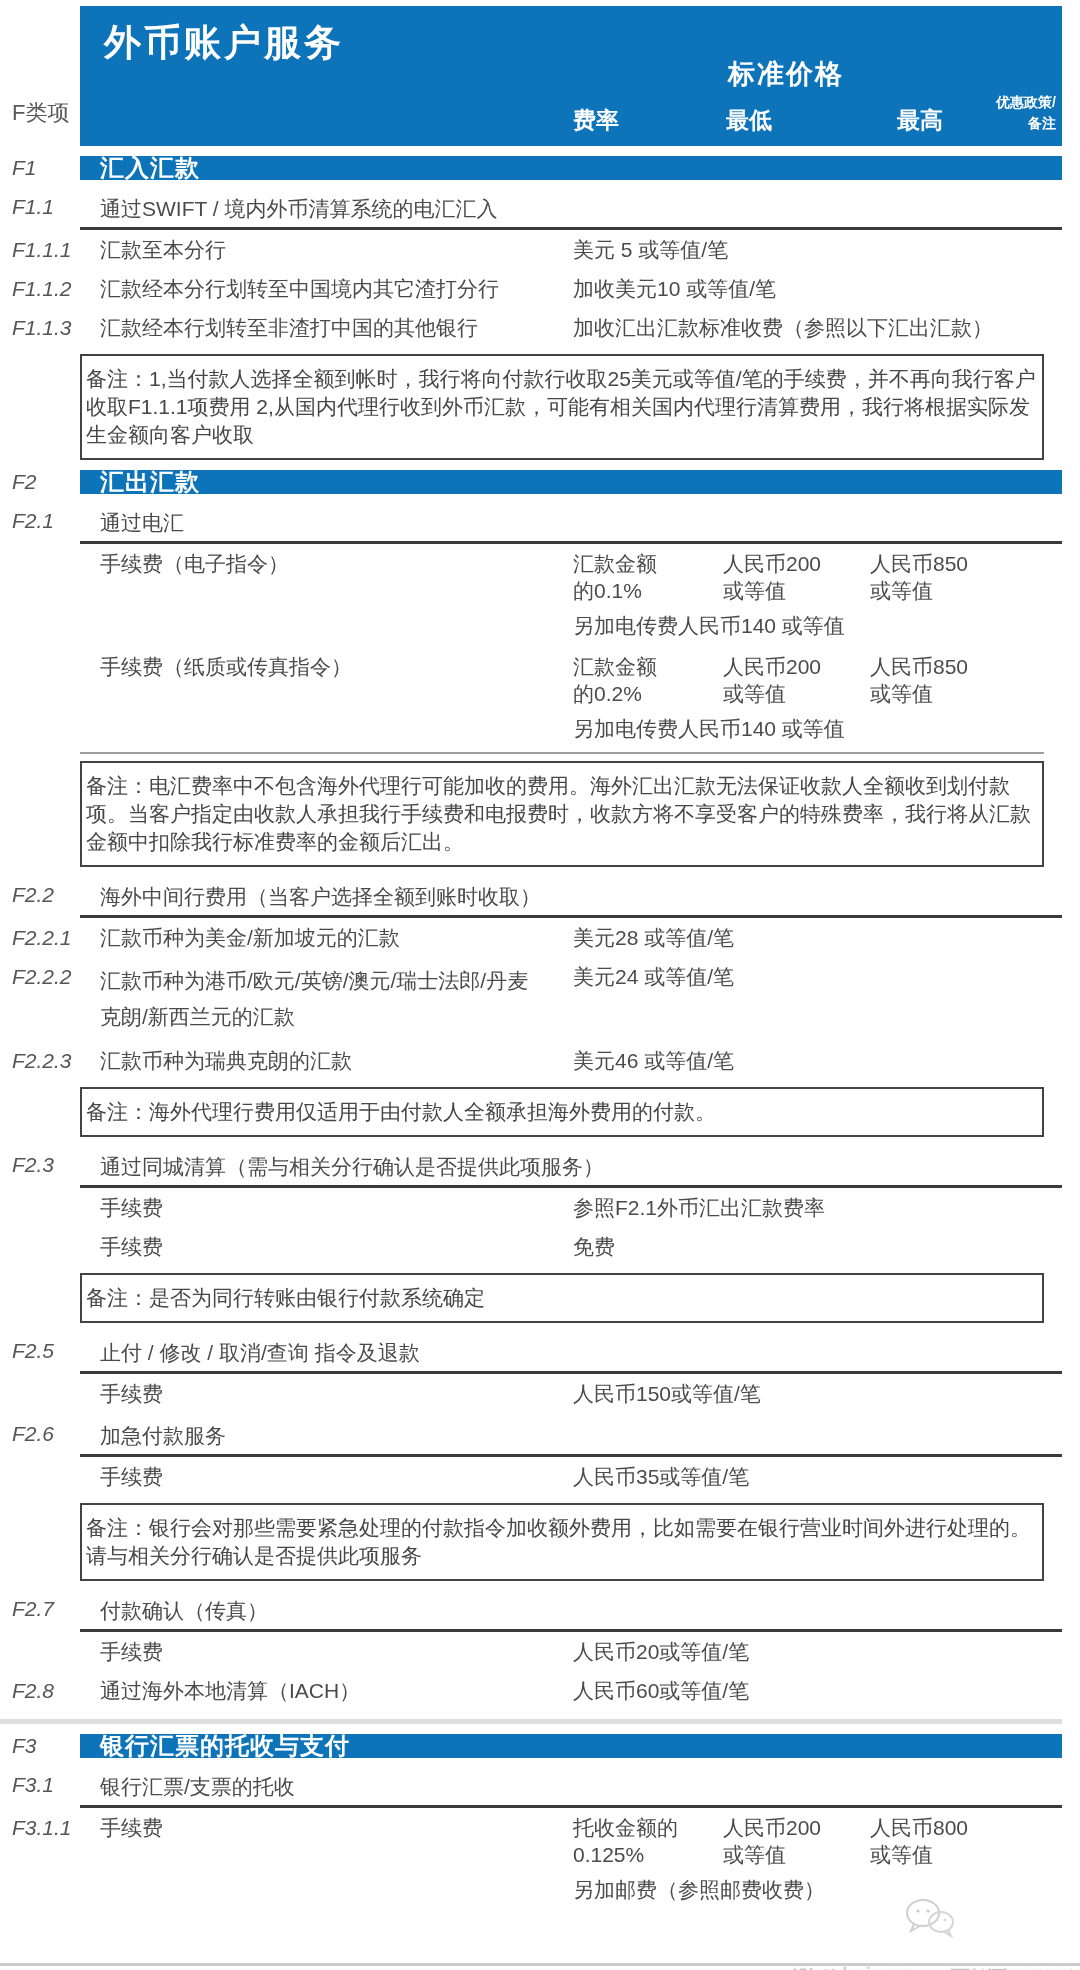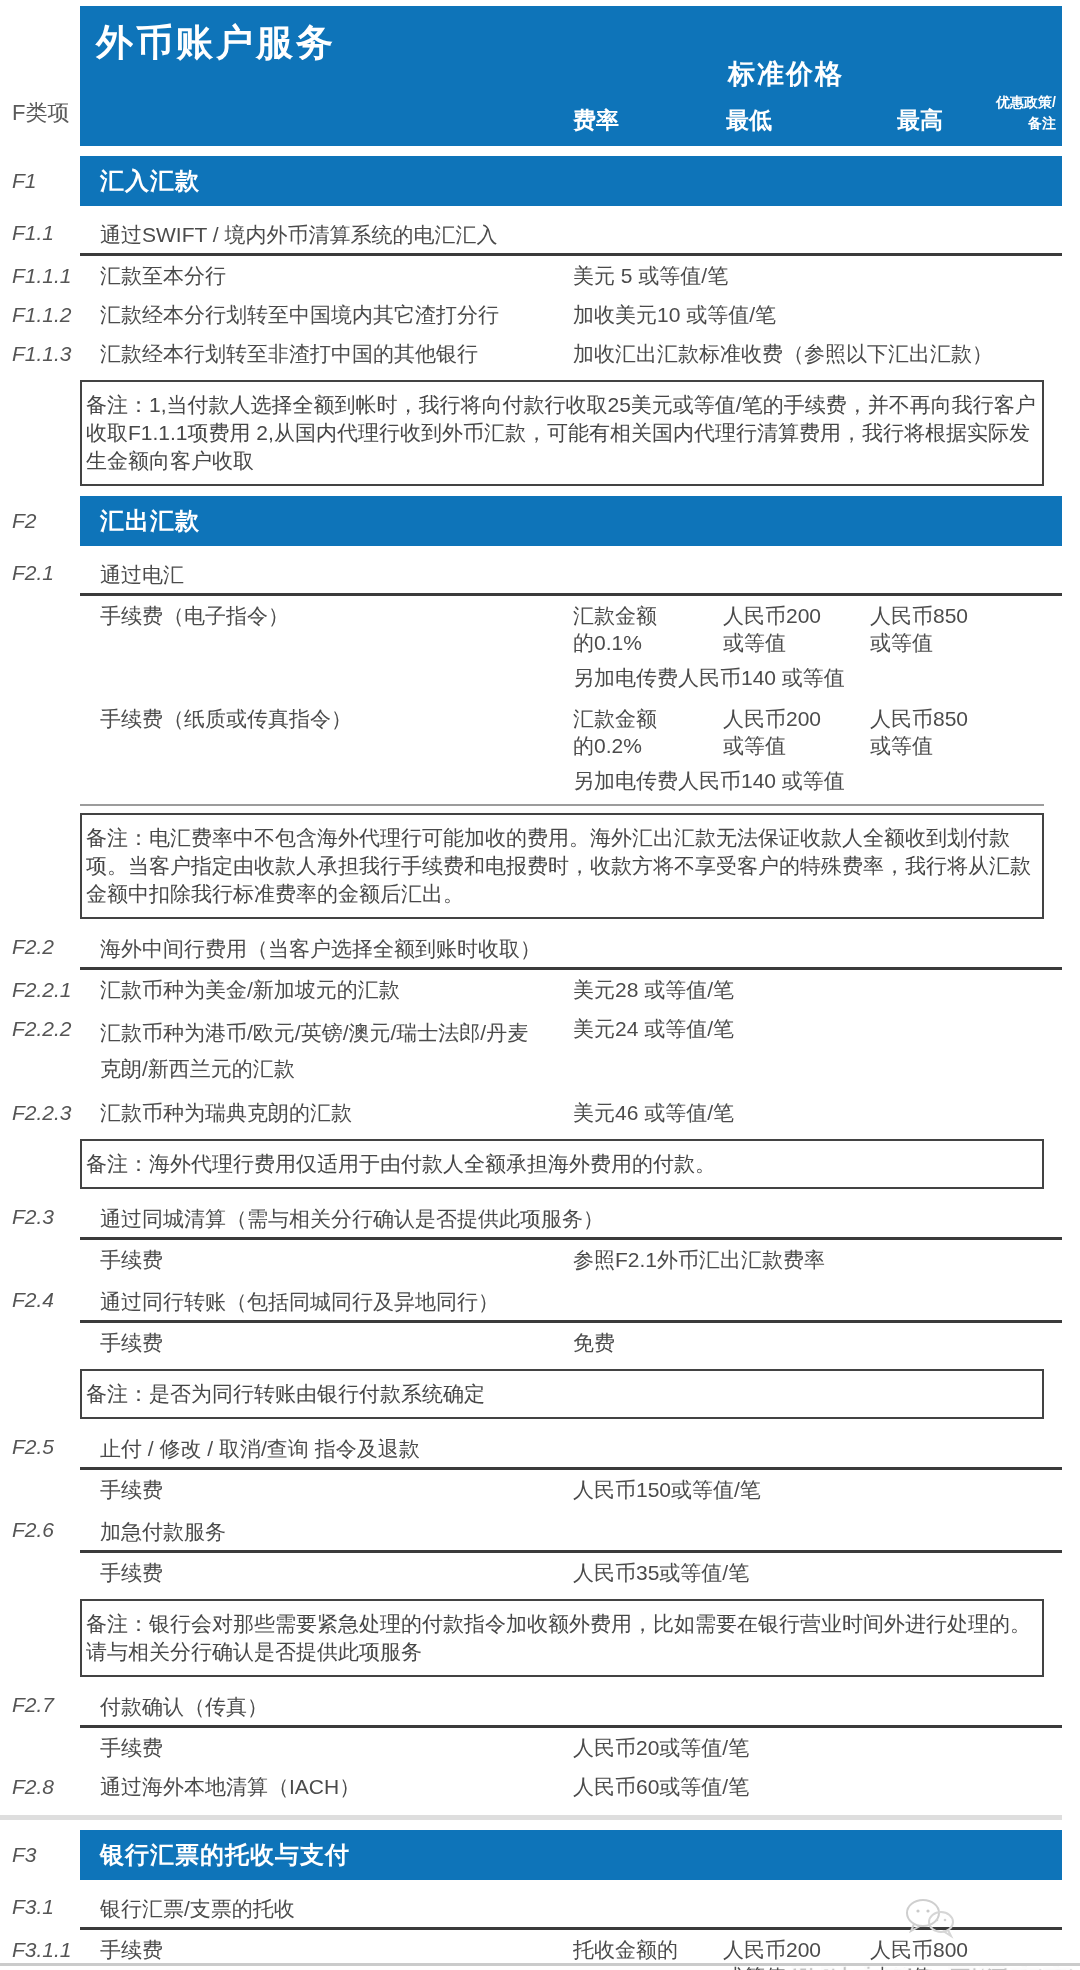--- a/index.html
+++ b/index.html
@@ -10,42 +10,42 @@
   }
   .side-label {
     position:absolute; left:12px; top:98px;
     font-size:22px; color:#5a5a5a;
   }
   
   .main-header {
     margin:6px 18px 0 80px; height:140px; position:relative; color:#fff;
   }
   .main-header .title {
-    position:absolute; left:16px; top:12px;
+    position:absolute; left:24px; top:12px;
     font-size:37px; font-weight:bold; letter-spacing:3px;
   }
   .std-price {
     position:absolute; left:648px; top:50px;
     font-size:27px; font-weight:bold; letter-spacing:2px;
   }
   .colhead { position:absolute; bottom:10px; font-size:23px; font-weight:bold; }
   .colhead.rate { left:493px; }
   .colhead.min  { left:646px; }
   .colhead.max  { left:817px; }
   .colhead.policy {
     right:6px; bottom:12px; font-size:14px; line-height:21px;
     text-align:right; white-space:pre-line; font-weight:bold;
   }
   
   .tbl { padding-right:18px; }
   .grid { display:grid; grid-template-columns:80px 493px 150px 147px 1fr; }
   .code { padding-left:12px; font-size:21px; color:#555;font-style:italic; }
   .row.section { margin:10px 0 6px; align-items:center; }
   .bar {
-    grid-column:2 / -1; height:50px; display:flex; align-items:center;
+    grid-column:2 / -1; height:24px; display:flex; align-items:center;
     padding-left:20px; color:#fff; font-weight:bold; font-size:24px; letter-spacing:1px;
   }
   .row.sub .code { padding-top:9px; }
   .sub-title {
     grid-column:2 / -1; border-bottom:3px solid #3b3b3b;
     padding:9px 0 5px 20px; font-size:21px; line-height:27px;
   }
   .row.item { padding:6px 0; font-size:21px; line-height:27px; }
   .label { padding-left:20px; white-space:pre-line; }
   .label.tall { line-height:36px; }
@@ -173,24 +173,20 @@
     </div>
     <div class="note-box">备注：海外代理行费用仅适用于由付款人全额承担海外费用的付款。</div>
     <div class="grid row sub">
       <div class="code">F2.3</div>
       <div class="sub-title">通过同城清算（需与相关分行确认是否提供此项服务）</div>
     </div>
     <div class="grid row item">
       <div class="code"></div>
       <div class="label">手续费</div>
       <div class="cell span">参照F2.1外币汇出汇款费率</div>
-    </div>
-    <div class="grid row sub">
-      <div class="code">F2.4</div>
-      <div class="sub-title">通过同行转账（包括同城同行及异地同行）</div>
     </div>
     <div class="grid row item">
       <div class="code"></div>
       <div class="label">手续费</div>
       <div class="cell span">免费</div>
     </div>
     <div class="note-box">备注：是否为同行转账由银行付款系统确定</div>
     <div class="grid row sub">
       <div class="code">F2.5</div>
       <div class="sub-title">止付 / 修改 / 取消/查询 指令及退款</div>

